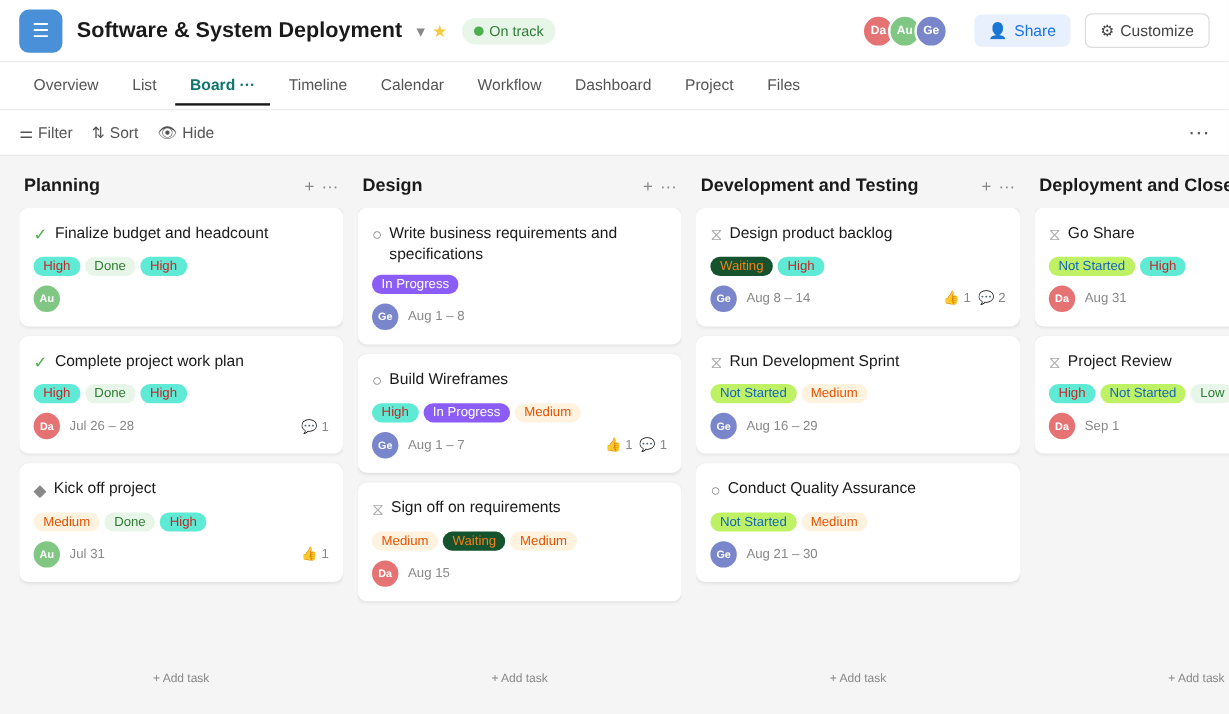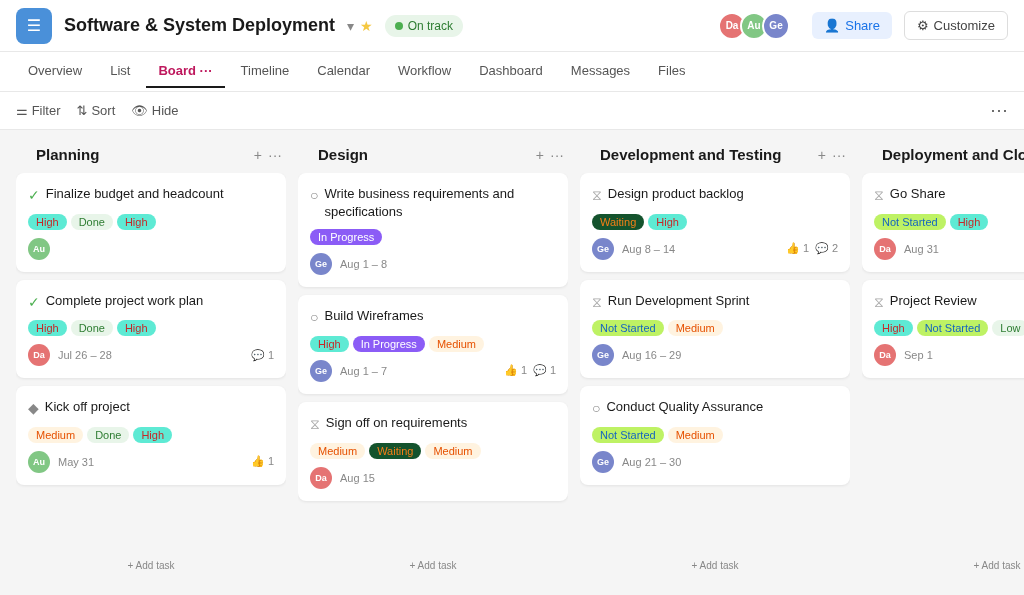--- a/index.html
+++ b/index.html
@@ -25,33 +25,33 @@
     .avatar:first-child { margin-left: 0; }
     .av-da { background: #e57373; }
     .av-au { background: #81c784; }
     .av-ge { background: #7986cb; }
     .share-btn { display: flex; align-items: center; gap: 5px; background: #e8f0fe; color: #1a73e8; border: none; border-radius: 6px; padding: 6px 12px; font-size: 13px; font-weight: 500; cursor: pointer; margin-left: 10px; }
     .customize-btn { display: flex; align-items: center; gap: 5px; background: white; color: #444; border: 1px solid #ddd; border-radius: 6px; padding: 6px 12px; font-size: 13px; cursor: pointer; }
 
     
     .nav-tabs { display: flex; align-items: center; padding: 0 16px; background: #fff; border-bottom: 1px solid #e8e8e8; height: 40px; gap: 4px; }
     .nav-tab { padding: 8px 12px; font-size: 13px; color: #555; cursor: pointer; border-bottom: 2px solid transparent; }
-    .nav-tab.active { color: #be185d; font-weight: 600; border-bottom: 2px solid #1a1a1a; }
+    .nav-tab.active { color: #0f766e; font-weight: 600; border-bottom: 2px solid #1a1a1a; }
 
     
     .toolbar { display: flex; align-items: center; padding: 6px 16px; background: #fff; border-bottom: 1px solid #e8e8e8; height: 38px; gap: 16px; }
     .toolbar-btn { display: flex; align-items: center; gap: 4px; color: #555; font-size: 13px; cursor: pointer; }
     .toolbar-spacer { flex: 1; }
     .more-btn { color: #555; cursor: pointer; font-size: 18px; }
 
     
     .board { display: flex; gap: 12px; padding: 16px; overflow-x: auto; height: calc(595px - 52px - 40px - 38px); background: #f5f5f5; }
     .column { width: 270px; flex-shrink: 0; display: flex; flex-direction: column; gap: 0; }
     .column-header { display: flex; align-items: center; gap: 6px; padding: 0 4px 10px 4px; }
-    .column-title { font-size: 15px; font-weight: 600; color: #1a1a1a; flex: 1; margin-left: 16px; }
+    .column-title { font-size: 15px; font-weight: 600; color: #1a1a1a; flex: 1; }
     .col-icon { color: #888; font-size: 14px; cursor: pointer; }
     .cards-area { display: flex; flex-direction: column; gap: 8px; flex: 1; overflow-y: auto; }
 
     
     .card { background: white; border-radius: 8px; padding: 12px; box-shadow: 0 1px 3px rgba(0,0,0,0.08); cursor: pointer; }
     .card-title { font-size: 13px; font-weight: 500; color: #1a1a1a; line-height: 1.4; margin-bottom: 8px; display: flex; align-items: flex-start; gap: 6px; }
     .task-icon { flex-shrink: 0; margin-top: 1px; font-size: 14px; }
     .task-icon.check { color: #4caf50; }
     .task-icon.circle { color: #888; }
     .task-icon.hourglass { color: #aaa; }
@@ -106,21 +106,21 @@
 </div>
 
 <div class="nav-tabs">
   <div class="nav-tab">Overview</div>
   <div class="nav-tab">List</div>
   <div class="nav-tab active">Board ···</div>
   <div class="nav-tab">Timeline</div>
   <div class="nav-tab">Calendar</div>
   <div class="nav-tab">Workflow</div>
   <div class="nav-tab">Dashboard</div>
-  <div class="nav-tab">Messages</div>
+  <div class="nav-tab">Project</div>
   <div class="nav-tab">Files</div>
 </div>
 
 <div class="toolbar">
   <div class="toolbar-btn">
     <span>⚌</span>
     <span>Filter</span>
   </div>
   <div class="toolbar-btn">
     <span>⇅</span>
@@ -180,21 +180,21 @@
         <span class="task-icon circle">◆</span>
         <span>Kick off project</span>
       </div>
       <div class="tags">
             <span class="tag tag-medium">Medium</span>
             <span class="tag tag-done">Done</span>
             <span class="tag tag-high">High</span>
           </div>
       <div class="card-footer">
         <div class="card-avatar" style="background:#81c784">Au</div>
-        <span class="card-date">May 31</span>
+        <span class="card-date">Jul 31</span>
         <div class="card-meta">
               <span class="meta-item">👍 1</span>
             </div>
       </div>
     </div>
       </div>
       <div class="add-task">+ Add task</div>
     </div>
     <div class="column">
     <div class="column-header">

